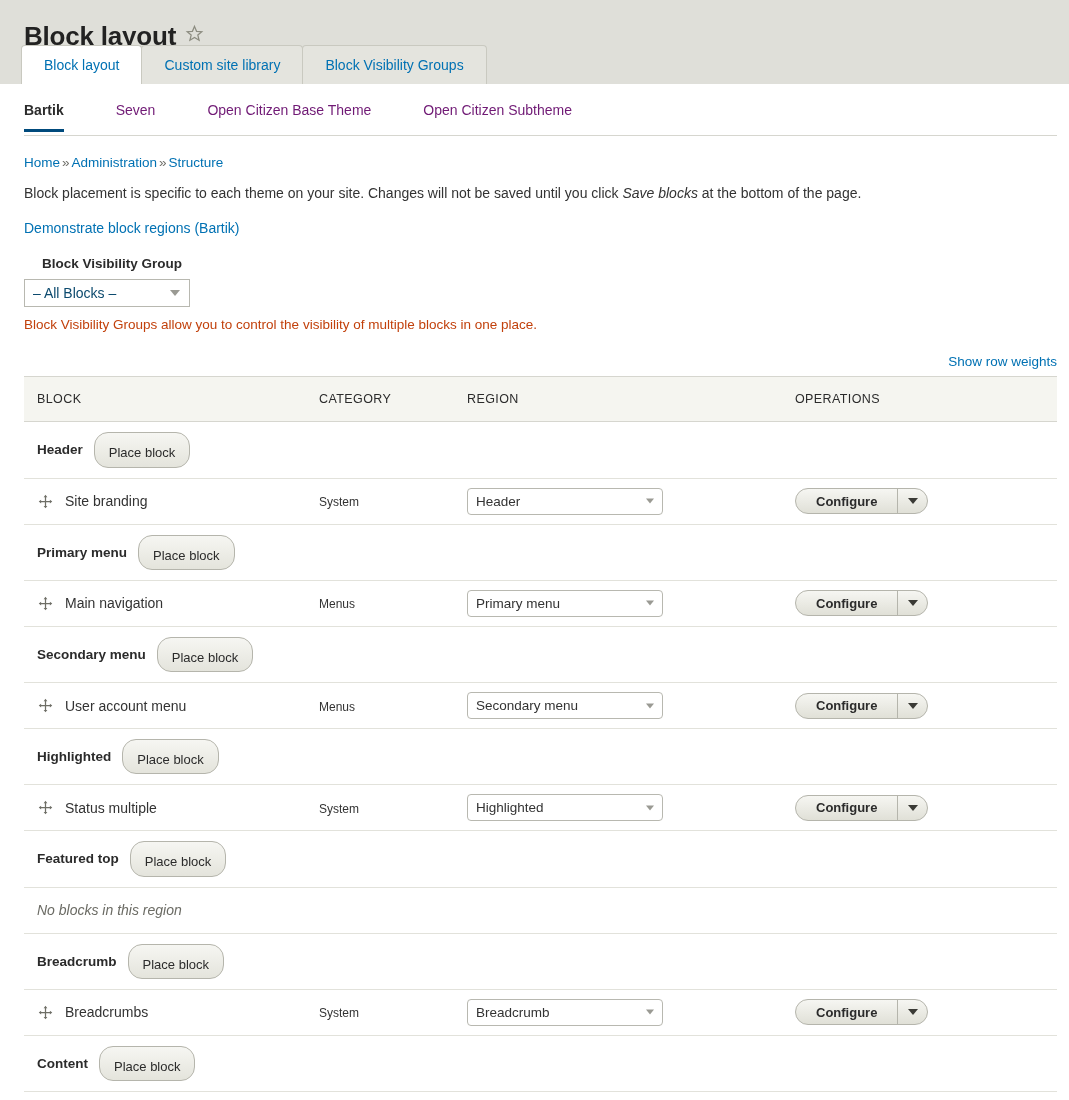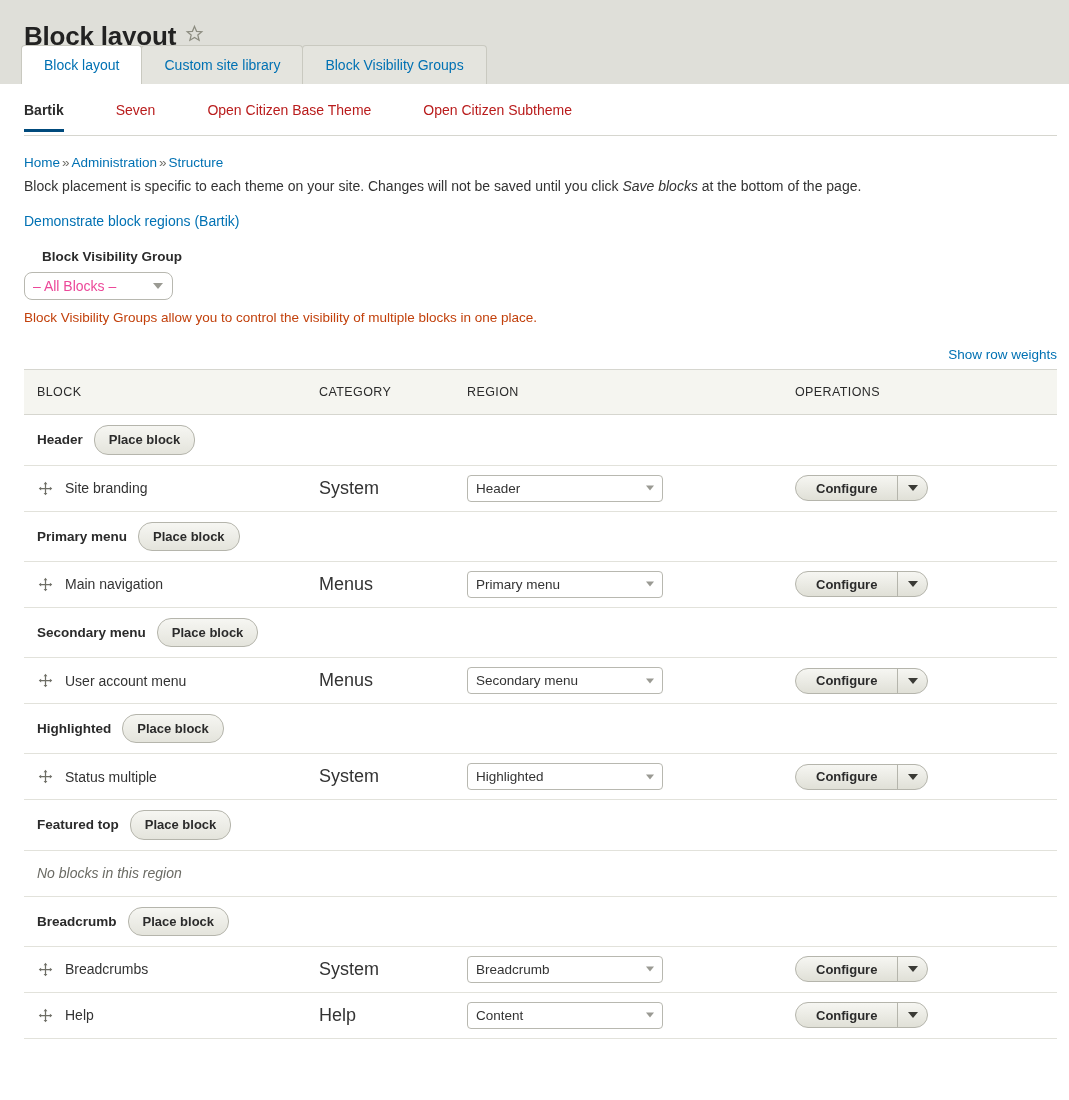--- a/index.html
+++ b/index.html
@@ -76,21 +76,21 @@
     margin: 0 12px 0 24px;
     height: 52px;
     display: flex;
     align-items: center;
     gap: 0;
     text-align: right;
   }
 
   .stab {
     font-size: 14px;
-    color: #b91c1c;
+    color: #701a75;
     padding: 14px 0 13px 0;
     margin-right: 52px;
     cursor: pointer;
     white-space: nowrap;
     position: relative;
     line-height: 1.2;
   }
 
   .stab.active {
     color: #2b2b2b;
@@ -120,21 +120,21 @@
   .breadcrumb a {
     color: #0071b3;
     text-decoration: none;
     cursor: pointer;
   }
   .bc-sep { color: #6f6f69; padding: 0 2px; }
 
   .intro {
     font-size: 14px;
     color: #333333;
-    margin-top: 6px;
+    margin-top: 13px;
     line-height: 1.45;
   }
   .intro i { font-style: italic; }
 
   .demo-link {
     display: inline-block;
     font-size: 14px;
     color: #0071b3;
     margin-top: 17px;
     text-decoration: none;
@@ -144,27 +144,27 @@
   .bvg-label {
     font-size: 13.5px;
     font-weight: bold;
     color: #2b2b2b;
     margin-top: 19px;
     padding-left: 18px;
   }
 
   .bvg-select {
     margin-top: 8px;
-    width: 149px;
+    width: 166px;
     height: 28px;
     border: 1px solid #b8b8b0;
-    border-radius: 8px;
+    border-radius: 0;
     background: #ffffff;
     font-size: 14px;
-    color: #ec4899;
+    color: #0c4a6e;
     display: flex;
     align-items: center;
     padding: 0 8px;
     position: relative;
     cursor: pointer;
   }
 
   .sel-arrow {
     position: absolute;
     right: 9px;
@@ -241,26 +241,26 @@
     color: #2b2b2b;
     display: inline-block;
     vertical-align: middle;
     margin-right: 11px;
   }
 
   .btn-pill {
     display: inline-block;
     vertical-align: middle;
     font-size: 13px;
-    font-weight: bold;
+    font-weight: normal;
     color: #2b2b2b;
     background: linear-gradient(to bottom, #f6f6f2 0%, #e4e4dc 100%);
     border: 1px solid #b5b5ac;
     border-radius: 14px;
-    padding: 6px 14px 5px 14px;
+    padding: 12px 14px 5px 14px;
     cursor: pointer;
     line-height: 1.25;
     text-decoration: none;
   }
 
   
   tr.block-row td { height: 46px; }
 
   .block-cell {
     display: flex;
@@ -274,21 +274,21 @@
     margin-right: 12px;
     flex: 0 0 auto;
     cursor: move;
     display: inline-flex;
     align-items: center;
     justify-content: center;
   }
 
   .block-name { font-size: 14px; color: #333333; }
 
-  .cat-cell { font-size: 18px; color: #333333; }
+  .cat-cell { font-size: 12px; color: #333333; }
 
   .region-select {
     width: 196px;
     height: 27px;
     border: 1px solid #b8b8b0;
     border-radius: 4px;
     background: #ffffff;
     font-size: 13.5px;
     color: #333333;
     display: flex;
@@ -571,20 +571,23 @@
               <span class="sel-arrow-sm"></span>
             </div>
           </td>
           <td class="ops-cell"><div class="dropbutton">
               <span class="db-main">Configure</span>
               <span class="db-toggle">
                 <span class="db-caret"></span>
               </span>
             </div></td>
         </tr>
+        <tr class="region-row">
+          <td colspan="4"><span class="region-title">Content</span><a class="btn-pill">Place block</a></td>
+        </tr>
         <tr class="block-row">
           <td>
             <div class="block-cell">
               <span class="drag-handle">
                 <svg width="15" height="15" viewBox="0 0 24 24" fill="#6e6e66">
                   <path d="M12 1.2 L15 5 H13 V11 H19 V9 L22.8 12 L19 15 V13 H13 V19 H15 L12 22.8 L9 19 H11 V13 H5 V15 L1.2 12 L5 9 V11 H11 V5 H9 Z"></path>
                 </svg>
               </span>
               <span class="block-name">Help</span>
             </div>

